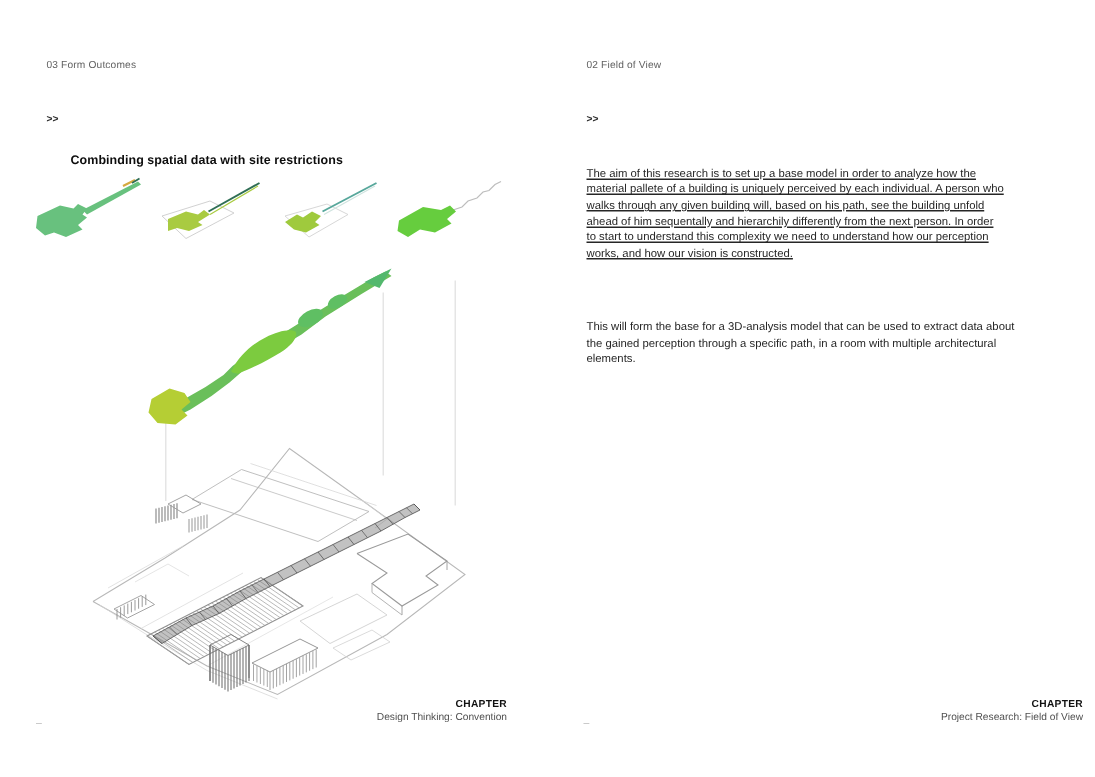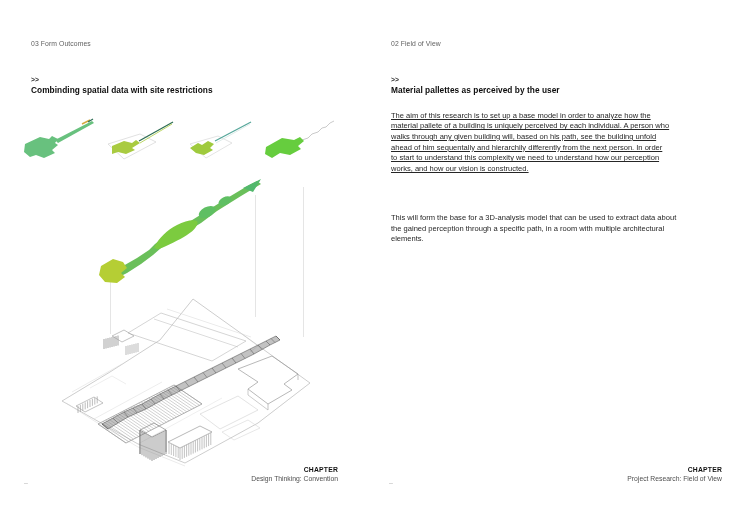--- a/index.html
+++ b/index.html
@@ -12,21 +12,21 @@
   .page-right{left:365px;width:365px;}
 
   .page-header{position:absolute;top:40px;font-size:6.8px;color:#616161;letter-spacing:.1px;}
   .page-left .page-header{left:31px;}
   .page-right .page-header{left:26px;}
 
   .marker{position:absolute;top:76px;font-size:6.8px;font-weight:bold;color:#2b2b2b;}
   .page-left .marker{left:31px;}
   .page-right .marker{left:26px;}
 
-  .sec-title{position:absolute;top:85px;margin:0;font-size:8.3px;font-weight:bold;color:#0d0d0d;letter-spacing:.05px;}
+  .sec-title{position:absolute;top:85px;margin:16px;font-size:8.3px;font-weight:bold;color:#0d0d0d;letter-spacing:.05px;}
   .page-left .sec-title{left:31px;}
   .page-right .sec-title{left:26px;}
 
   .body-text{position:absolute;left:26px;width:322px;font-size:7.55px;line-height:10.7px;
     color:#262626;white-space:pre-line;}
   .para-1{top:103px;text-decoration:underline;}
   .para-2{top:178px;margin-top:35px;}
 
   .figures-row{position:absolute;left:0;top:114px;width:365px;height:54px;}
   .iter-fig{position:absolute;top:0;width:78px;height:52px;}
@@ -237,21 +237,20 @@
     <div class="footer">
       <div class="chap-label">CHAPTER</div>
       <div class="chap-title">Design Thinking: Convention</div>
     </div>
     <div class="corner-mark">–</div>
   </section>
 
   <section class="page page-right">
     <div class="page-header">02 Field of View</div>
     <div class="marker">&gt;&gt;</div>
-    <h1 class="sec-title">Material pallettes as perceived by the user</h1>
 
     <p class="body-text para-1">The aim of this research is to set up a base model in order to analyze how the
 material pallete of a building is uniquely perceived by each individual. A person who
 walks through any given building will, based on his path, see the building unfold
 ahead of him sequentally and hierarchily differently from the next person. In order
 to start to understand this complexity we need to understand how our perception
 works, and how our vision is constructed.</p>
     <p class="body-text para-2">This will form the base for a 3D-analysis model that can be used to extract data about
 the gained perception through a specific path, in a room with multiple architectural
 elements.</p>

